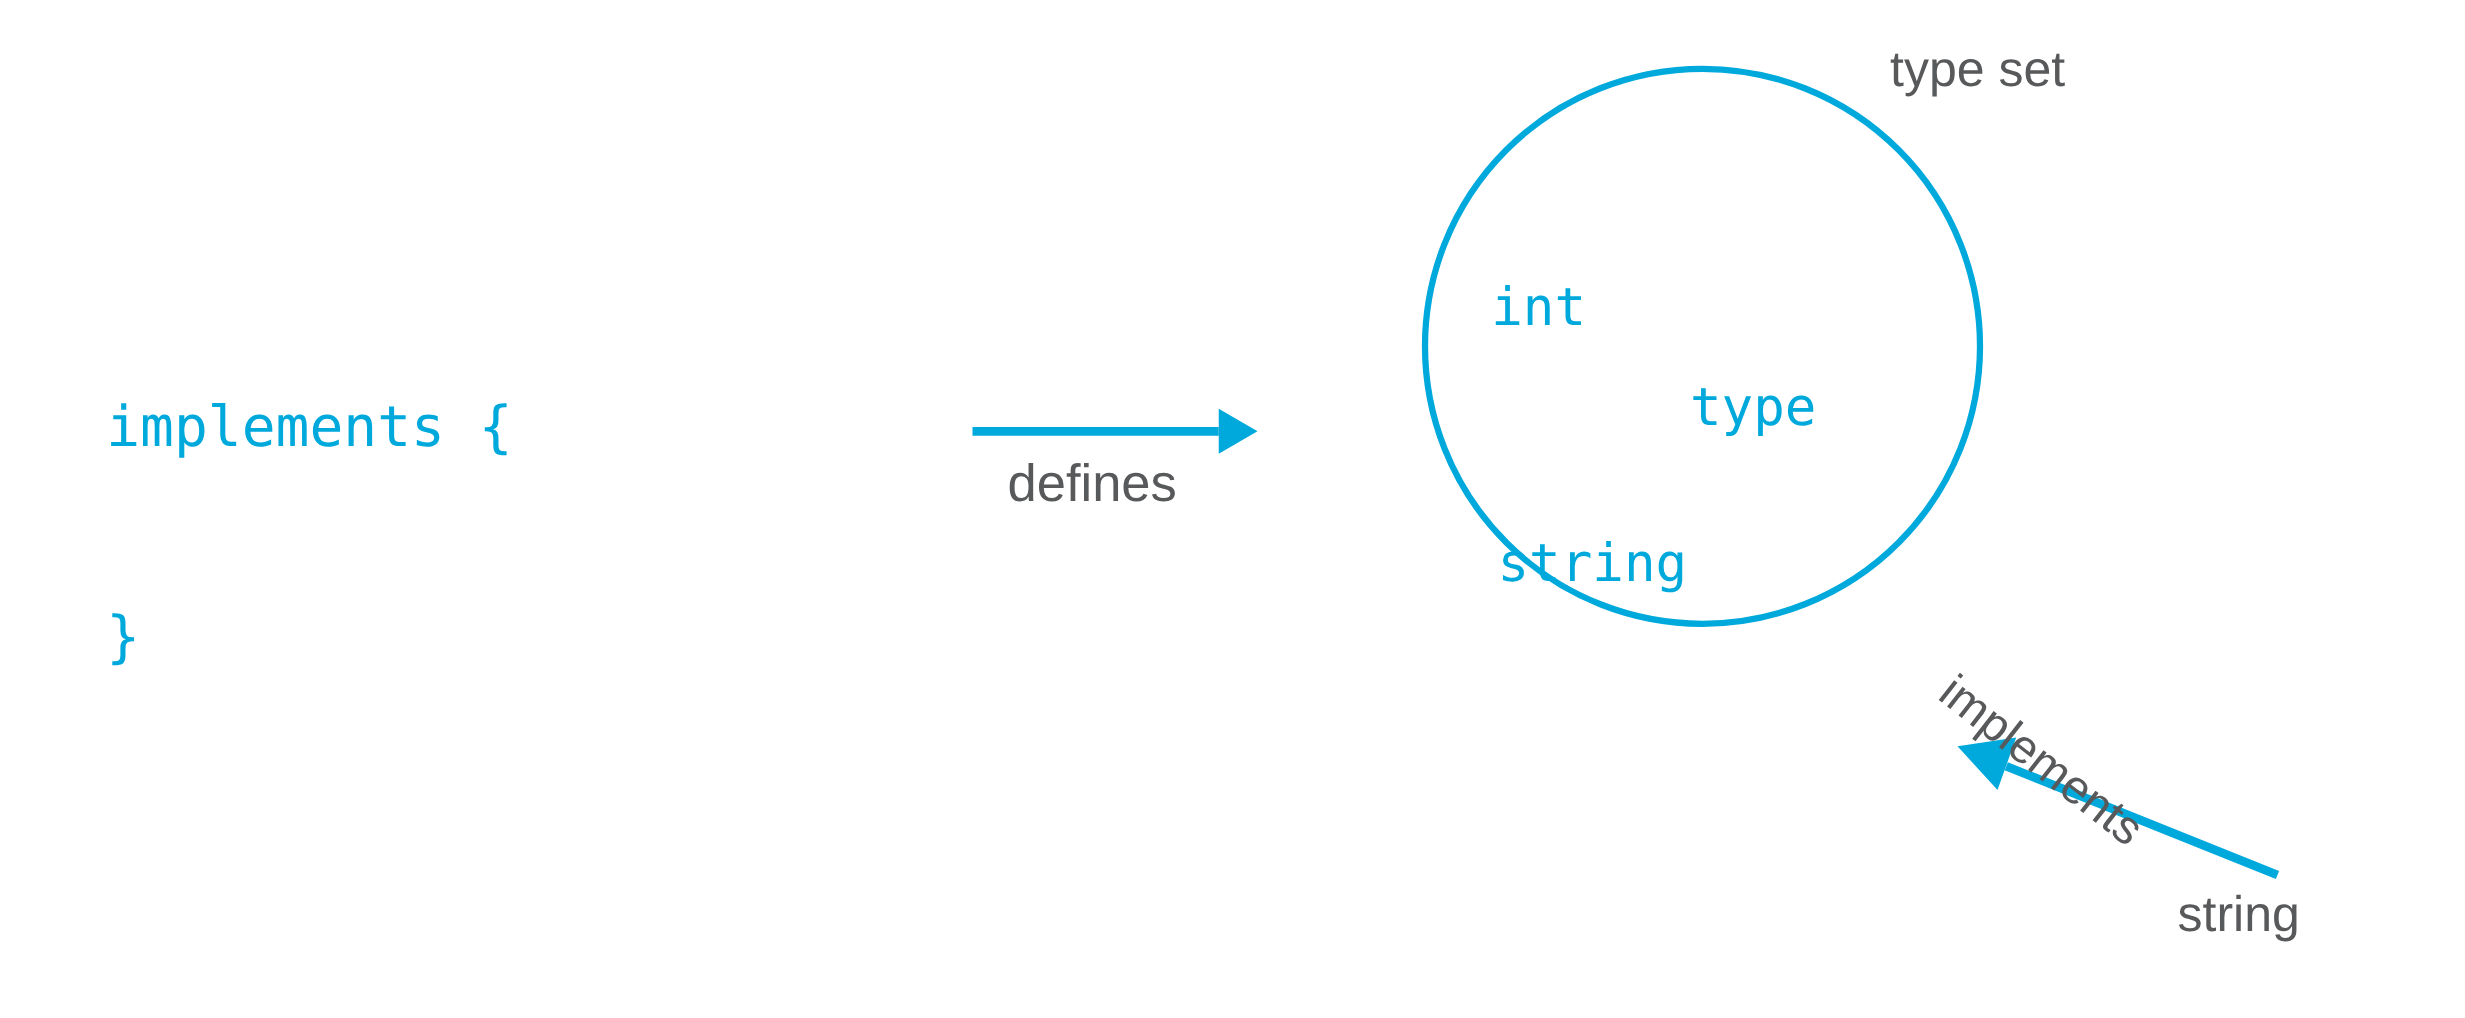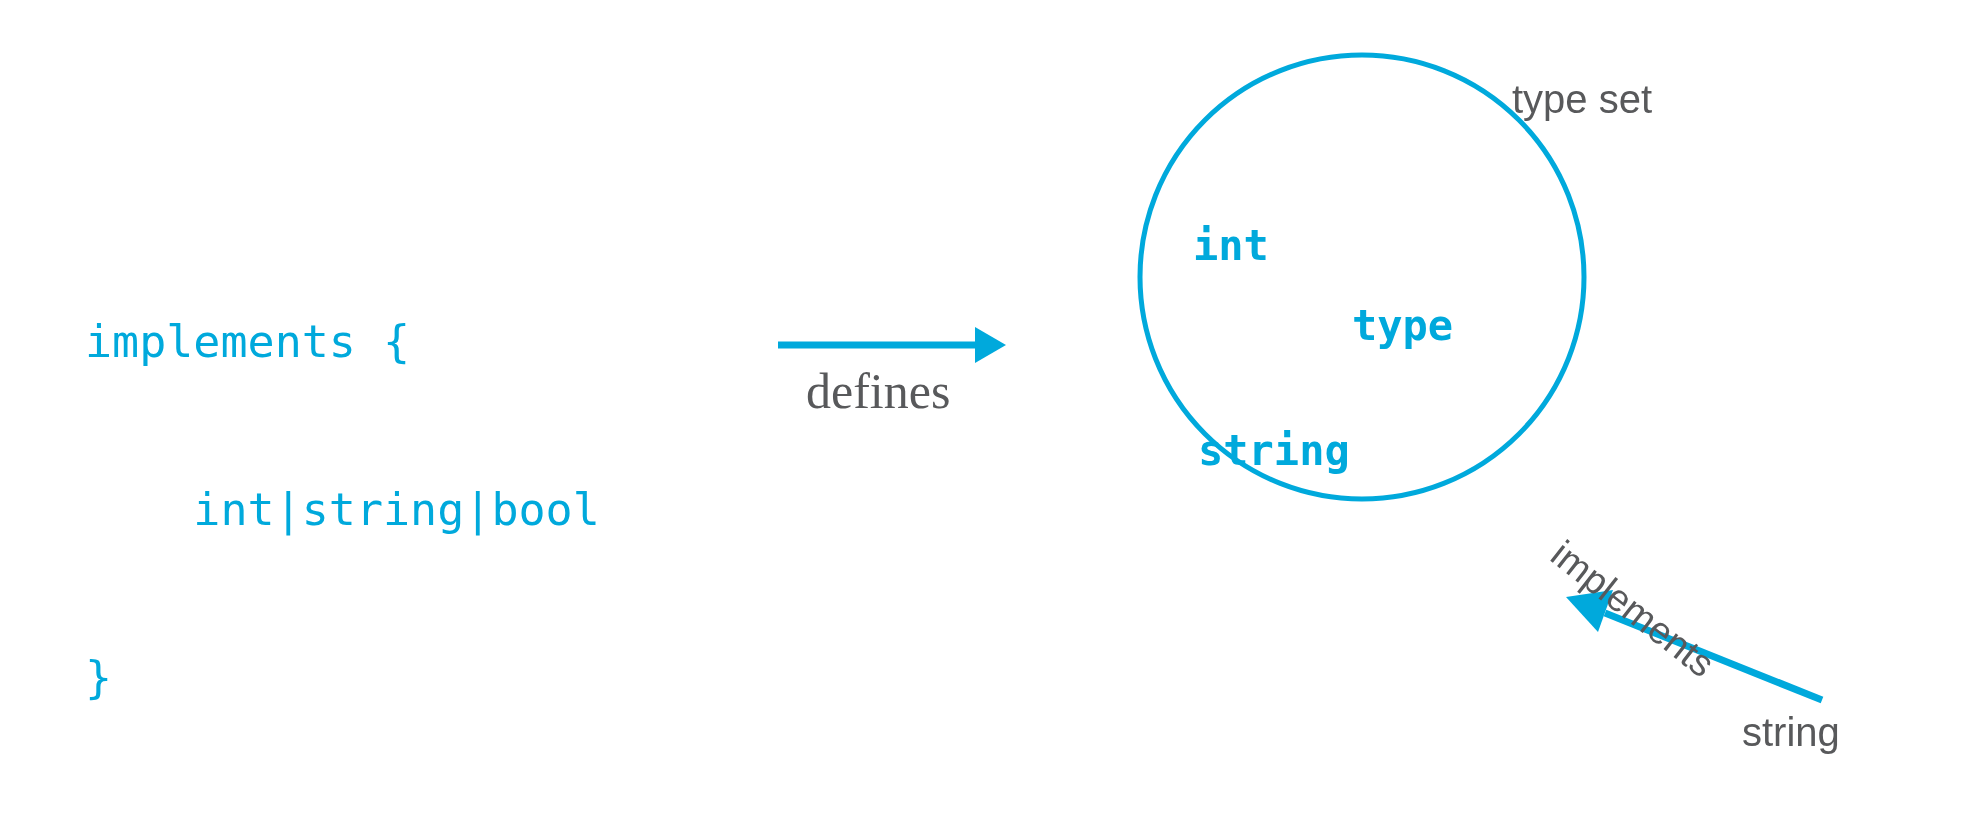--- a/index.html
+++ b/index.html
@@ -43,46 +43,43 @@
     white-space: pre;
   }
 
   .type-name {
     position: absolute;
     font-family: "DejaVu Sans Mono", "Liberation Mono", monospace;
     font-size: 42px;
     color: #00a9dc;
     white-space: pre;
     line-height: 1;
-    font-weight: bold;
   }
   #type-int    { left: 1193px; top: 225px; }
   #type-bool   { left: 1352px; top: 305px; }
   #type-string { left: 1198px; top: 430px; }
 
   
   .annotation {
     position: absolute;
     font-family: "Liberation Sans", sans-serif;
     font-size: 38px;
     color: #58595b;
     white-space: nowrap;
     line-height: 1;
   }
   #label-type-set {
     left: 1512px;
     top: 36px;
     font-size: 40px;
-    margin-top: 43px;
   }
   #label-defines {
     left: 806px;
     top: 366px;
-    font-size: 50px;
-    font-family: Liberation Serif, serif;
+    font-size: 42px;
   }
   #label-implements {
     left: 1568px;
     top: 534px;
     font-size: 38px;
     transform: rotate(38deg);
     transform-origin: 0 0;
   }
   #label-string-outside {
     left: 1742px;
@@ -105,21 +102,20 @@
     </g>
 
     <g>
       <line x1="1822" y1="700" x2="1605" y2="613" stroke="#00a9dc" stroke-width="7" stroke-linecap="butt"></line>
       <polygon points="1566,597 1613,590 1598,632" fill="#00a9dc"></polygon>
     </g>
   </svg>
 
   <div class="code-block">
     <span class="code-line">implements {</span>
-    <span class="code-line">    int|string|bool</span>
     <span class="code-line">}</span>
   </div>
 
   <div class="type-name" id="type-int">int</div>
 
   <div class="type-name" id="type-bool">type</div>
 
   <div class="type-name" id="type-string">string</div>
 
   <div class="annotation" id="label-type-set">type set</div>

